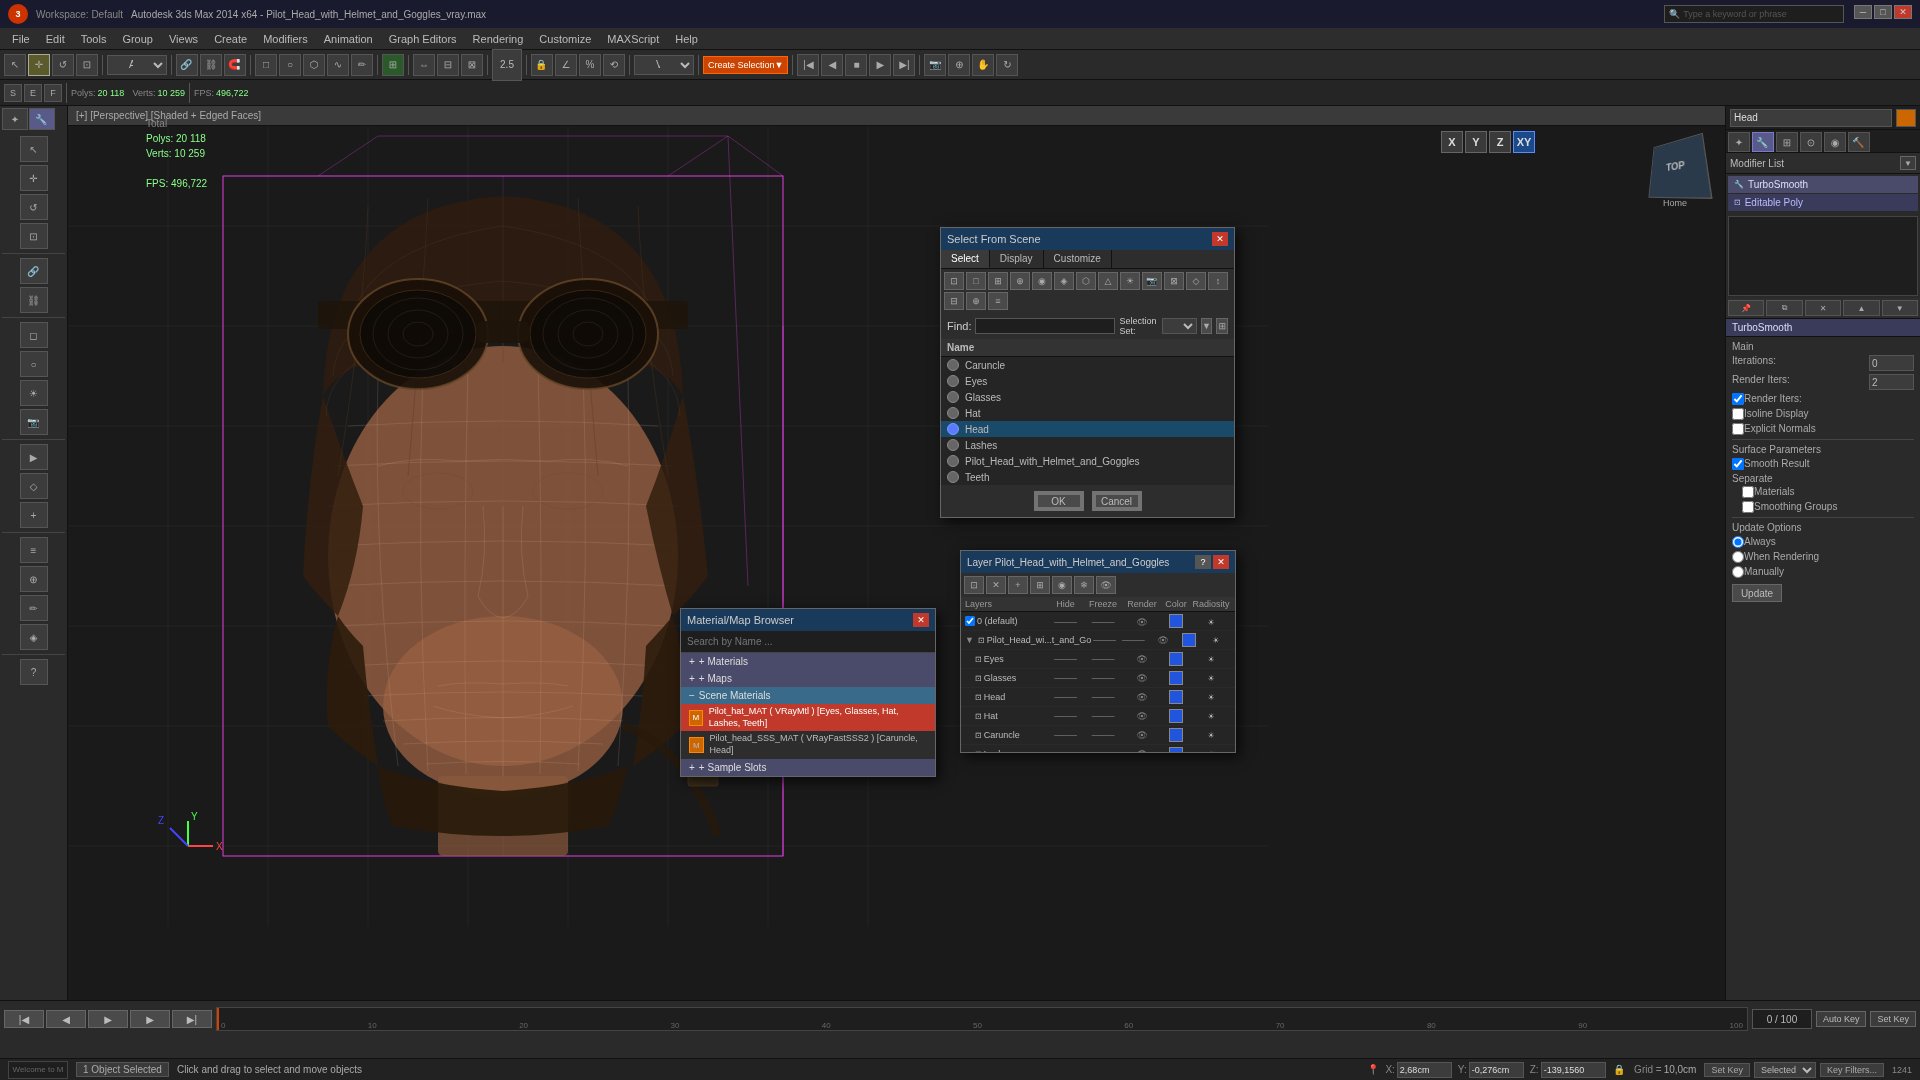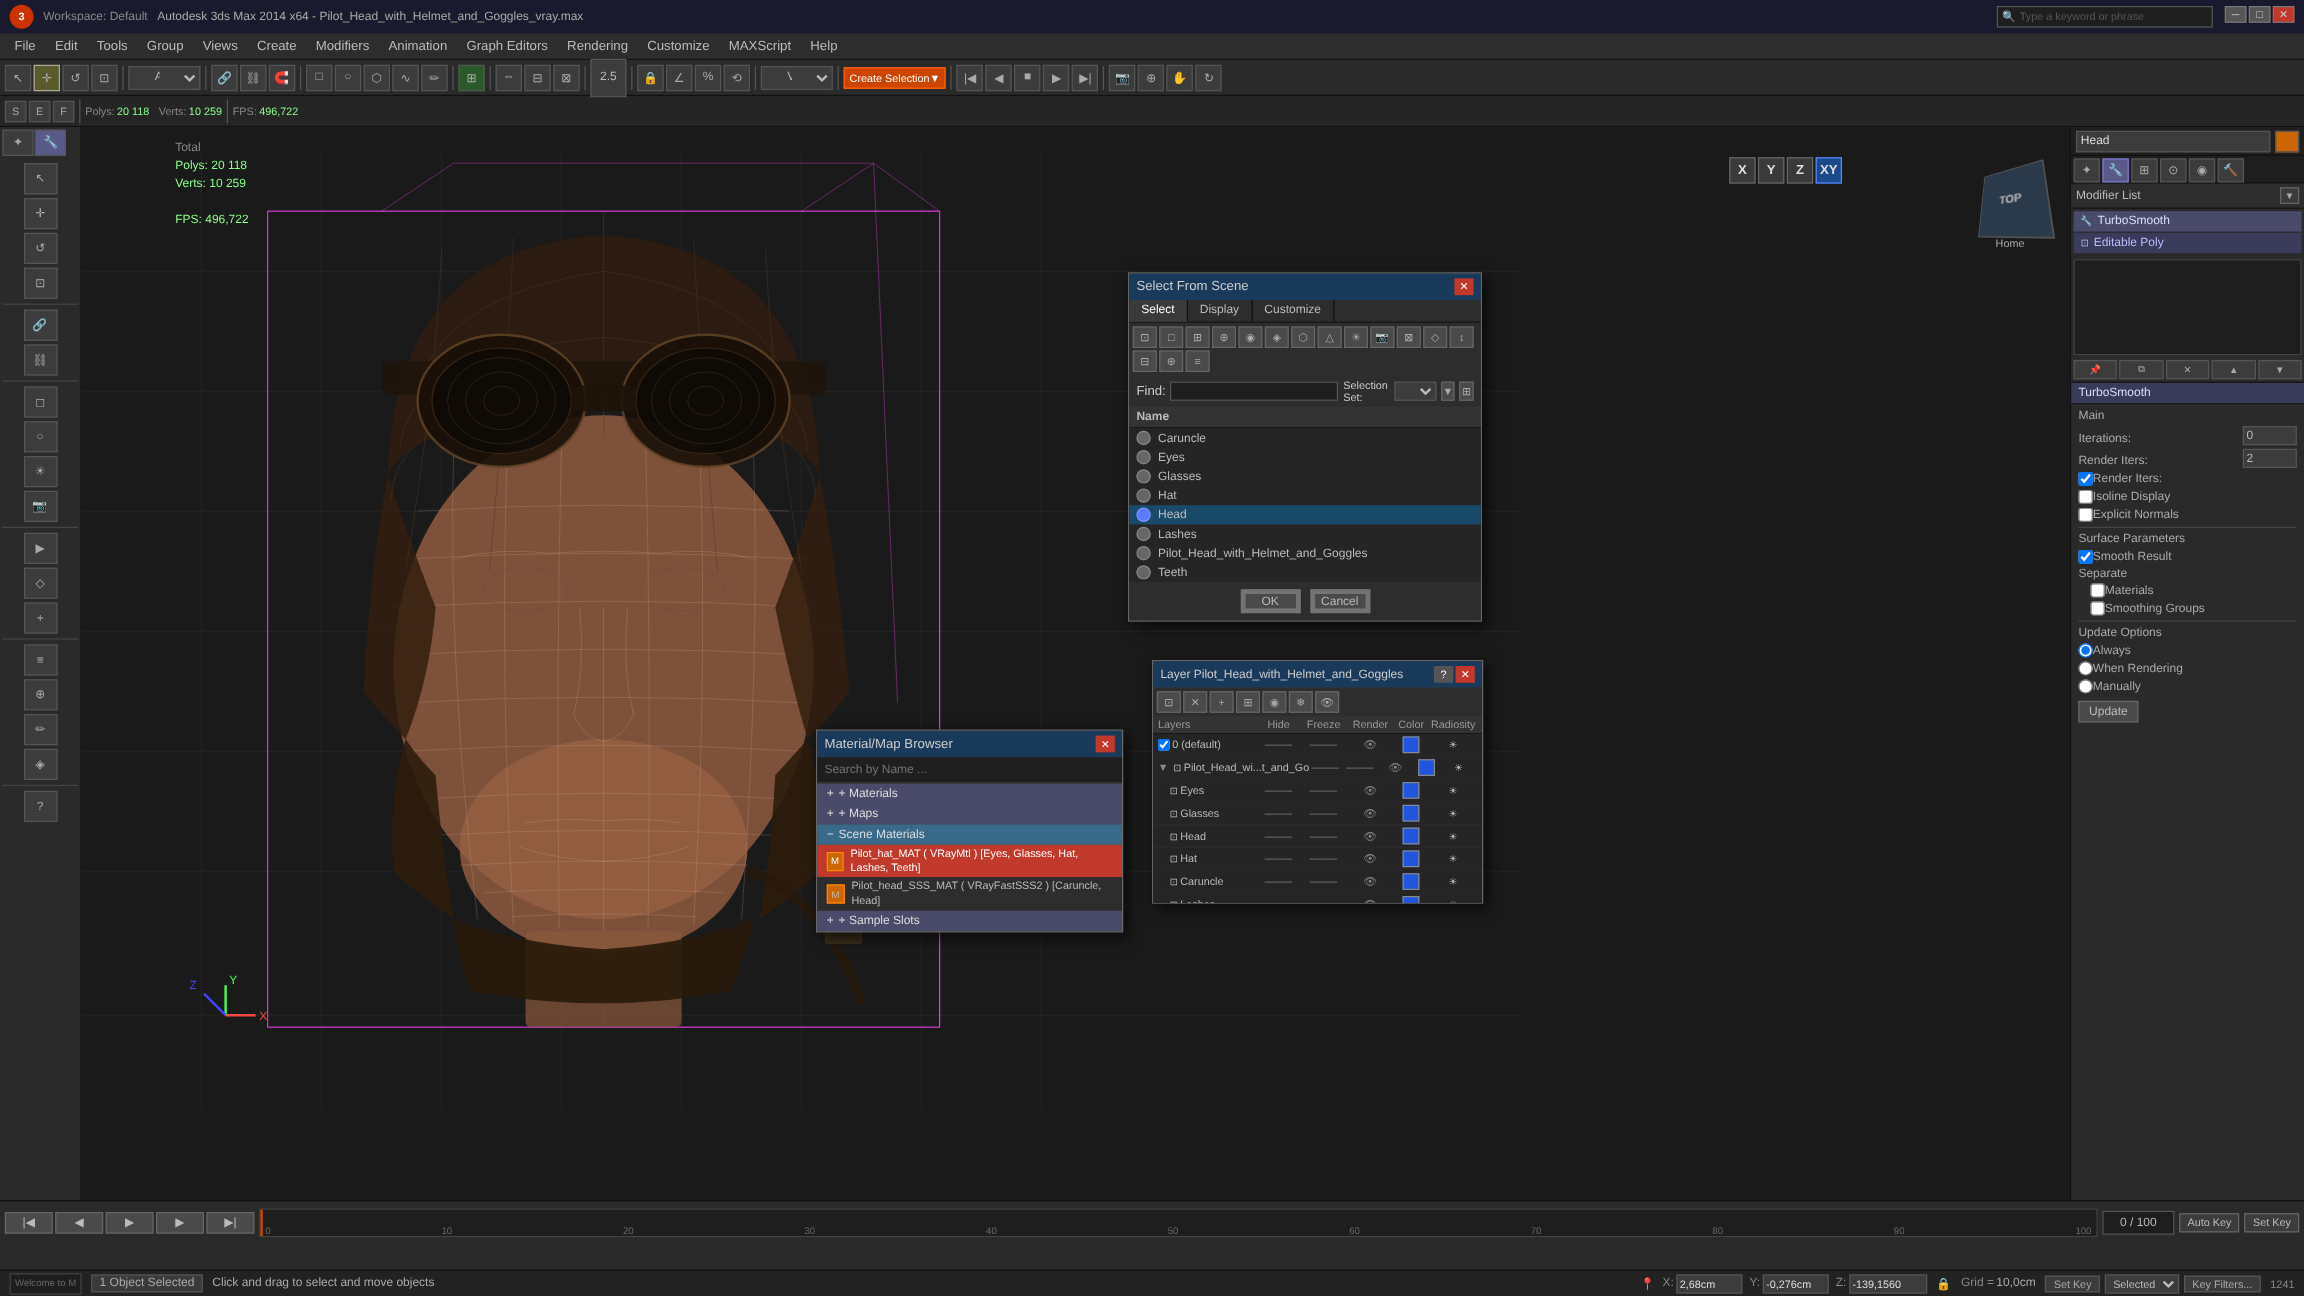--- a/index.html
+++ b/index.html
@@ -39,21 +39,21 @@
     .sidebar-icon { width: 28px; height: 26px; background: #3c3c3c; border: 1px solid #555; margin: 1px auto; display: flex; align-items: center; justify-content: center; cursor: pointer; color: #aaa; font-size: 10px; }
 
     
     #viewport { flex: 1; position: relative; background: #1e1e1e; overflow: hidden; }
     #viewport-header { background: #3a3a3a; height: 20px; display: flex; align-items: center; padding: 0 8px; font-size: 10px; color: #aaa; border-bottom: 1px solid #111; }
 
     
     #cmd-panel {
       width: 195px; background: #2a2a2a; border-left: 1px solid #111;
     }
-    .prop-row { display: flex; align-items: flex-end; justify-content: space-between; margin-bottom: 3px; }
+    .prop-row { display: flex; align-items: flex-start; justify-content: space-between; margin-bottom: 3px; }
     .prop-label { font-size: 10px; color: #aaa; }
     .prop-input { width: 50px; height: 16px; background: #3c3c3c; border: 1px solid #555; color: #bbb; font-size: 10px; padding: 0 2px; }
     .prop-checkbox { width: 12px; height: 12px; }
     #status-bar { height: 22px; background: #222; display: flex; align-items: center; padding: 0 8px; gap: 10px; font-size: 10px; color: #aaa; }
 
     
     #select-from-scene {
       position: absolute; top: 227px; left: 940px; width: 295px; background: #3a3a3a; border: 1px solid #666; z-index: 100;
       box-shadow: 4px 4px 12px rgba(0,0,0,0.7);
     }
@@ -241,20 +241,23 @@
     <div class="sidebar-icon">≡</div>
     <div class="sidebar-icon">⊕</div>
     <div class="sidebar-icon">✏</div>
     <div class="sidebar-icon">◈</div>
     <div style="height:1px;background:#444;margin:2px 0;"></div>
     <div class="sidebar-icon">?</div>
   </div>
 
   <div id="viewport" style="flex:1;position:relative;background:#1a1a1a;overflow:hidden;">
 
+    <div id="viewport-header">
+      <span>[+] [Perspective] [Shaded + Edged Faces]</span>
+    </div>
 
     <svg id="mesh-svg" xmlns="http://www.w3.org/2000/svg" style="position:absolute;top:20px;left:0;width:100%;height:calc(100% - 20px);">
 
       <rect width="100%" height="100%" fill="#1a1a1a"></rect>
 
       <g opacity="0.3">
         <line x1="0" y1="720" x2="1200" y2="720" class="grid-line"></line>
         <line x1="100" y1="0" x2="100" y2="800" class="grid-line"></line>
         <line x1="200" y1="0" x2="200" y2="800" class="grid-line"></line>
         <line x1="300" y1="0" x2="300" y2="800" class="grid-line"></line>

